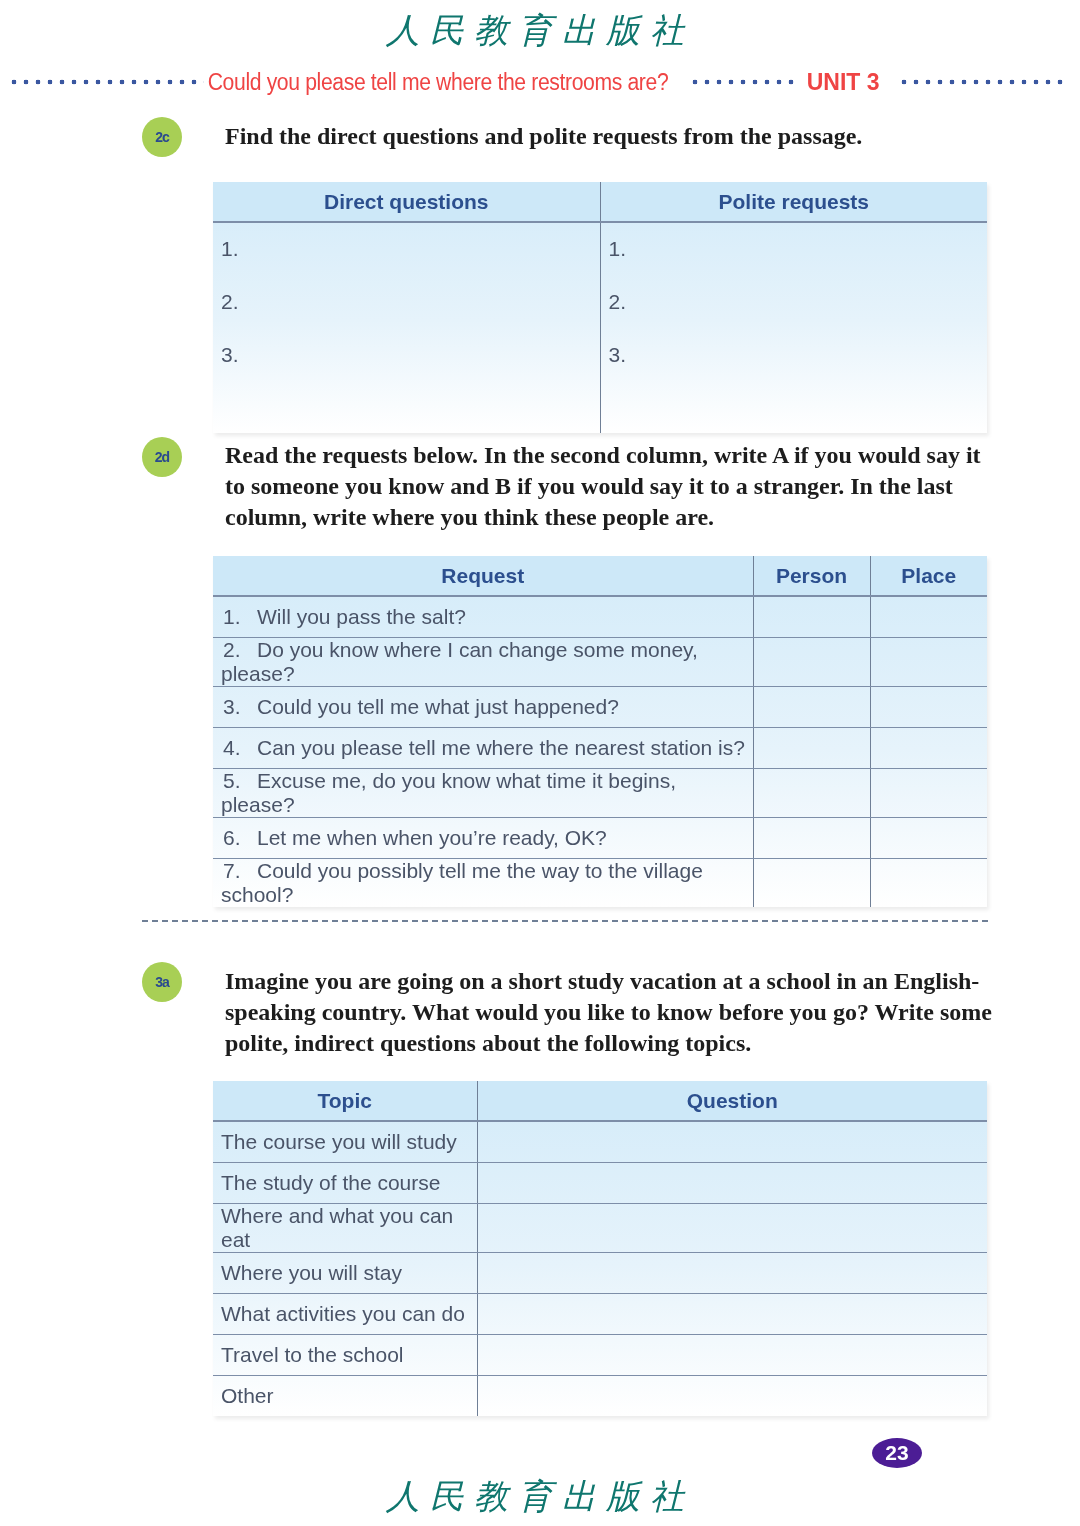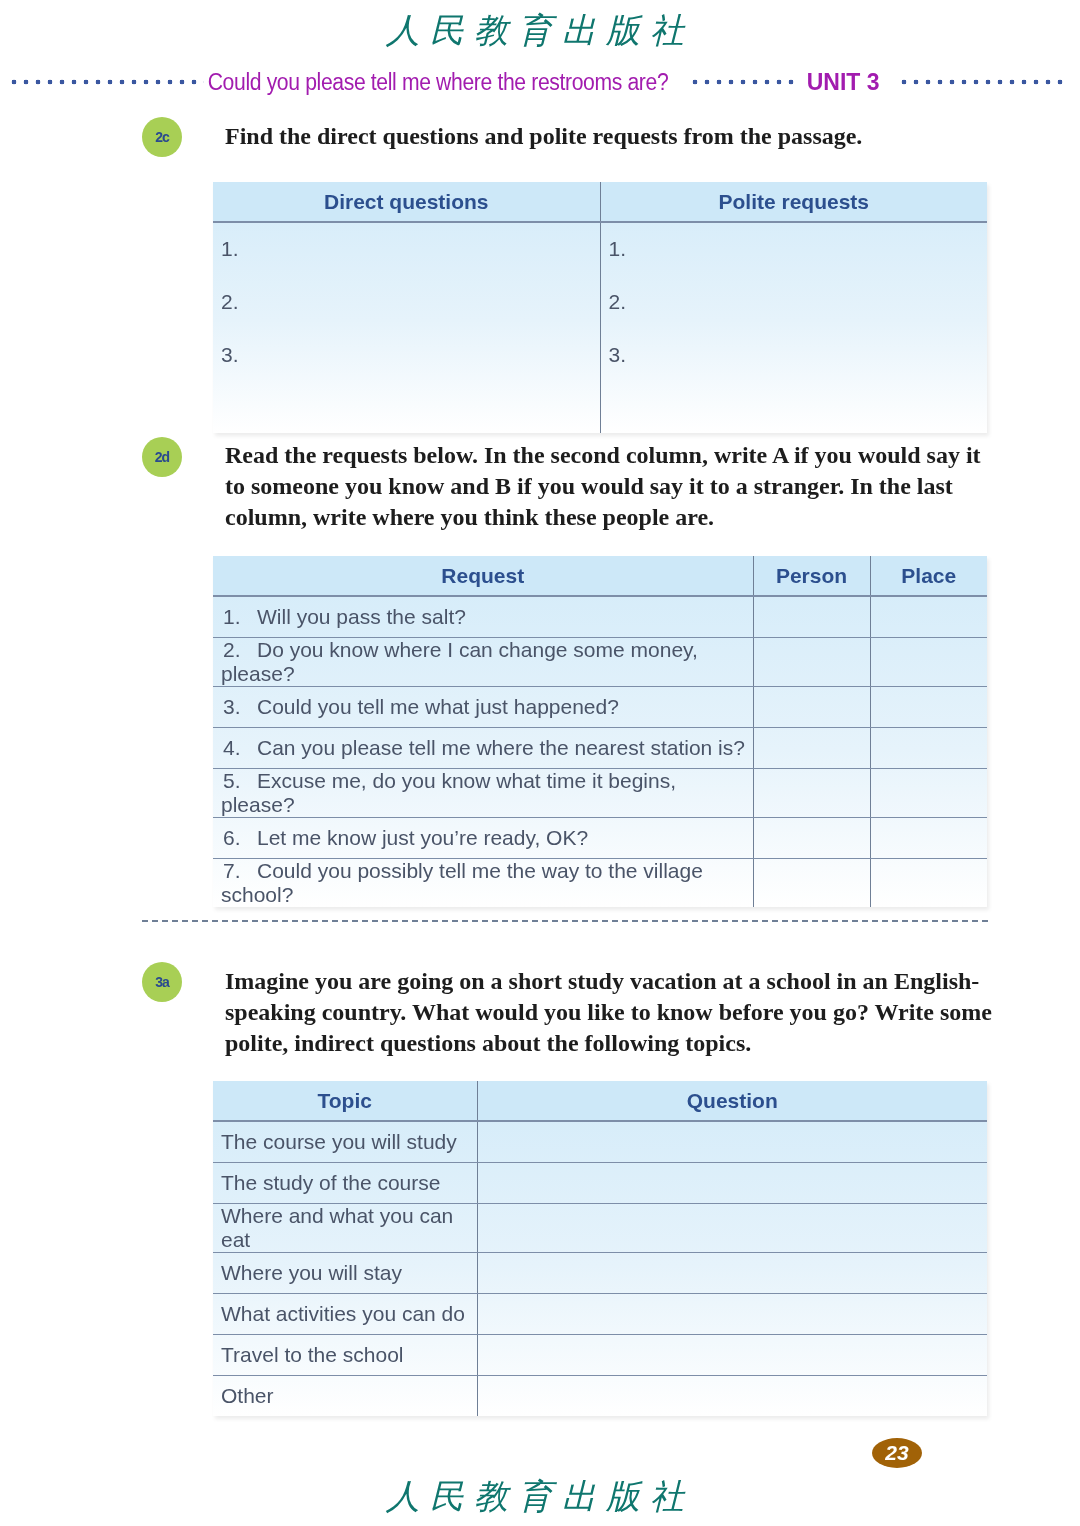--- a/index.html
+++ b/index.html
@@ -9,21 +9,21 @@
   .publisher {
     position: absolute; left: 0; width: 1080px; text-align: center;
     font-family: "DejaVu Serif", serif; font-style: italic;
     font-size: 34px; color: #0f766e; letter-spacing: 10px;
   }
   .publisher.top { top: 8px; }
   .publisher.bottom { top: 1474px; }
 
   .running-head {
     position: absolute; top: 64px; left: 0; width: 1080px; height: 36px;
-    display: flex; align-items: center; color: #a21caf;
+    display: flex; align-items: center; color: #ef4444;
   }
   .dots { flex: 1; height: 6px;
     background-image: radial-gradient(circle, #3a57a0 2.2px, transparent 2.6px);
     background-size: 12px 6px; background-repeat: repeat-x; background-position: left center; }
   .dots.left { flex: 0 0 196px; margin-left: 8px; }
   .dots.mid { flex: 0 0 108px; margin: 0 10px; }
   .dots.right { flex: 0 0 170px; margin-left: 18px; }
   .running-title { font-size: 23px; letter-spacing: -0.4px; padding-left: 4px; white-space: nowrap; transform: scaleX(0.92); transform-origin: left center; margin-right: -30px; }
   .unit-label { font-size: 23px; font-weight: bold; white-space: nowrap; }
 
@@ -56,22 +56,22 @@
   #t2d .num { display: inline-block; width: 36px; padding-left: 2px; }
 
   #t3a { top: 1081px; left: 213px; width: 774px; }
   #t3a td { height: 41px; border-bottom: 1.5px solid #7d8ea8; }
   #t3a tr:last-child td { border-bottom: none; }
 
   .dash-divider { position: absolute; top: 920px; left: 142px; width: 846px; height: 0;
     border-top: 2px dashed #6f7f96; }
 
   .page-number { position: absolute; top: 1438px; left: 872px; width: 50px; height: 30px;
-    border-radius: 50%; background: #a16207; color: #fff; font-weight: bold; font-size: 21px;
-    display: flex; align-items: center; justify-content: center; font-style: italic; }
+    border-radius: 50%; background: #4c1d95; color: #fff; font-weight: bold; font-size: 21px;
+    display: flex; align-items: center; justify-content: center; }
 </style>
 </head>
 <body>
 
 <div class="publisher top">人民教育出版社</div>
 
 <div class="running-head">
   <span class="dots left"></span>
   <span class="running-title">Could you please tell me where the restrooms are?</span>
   <span class="dots mid"></span>
@@ -145,21 +145,21 @@
     <td><span class="num">4.</span><span>Can you please tell me where the nearest station is?</span></td>
     <td></td>
     <td></td>
   </tr>
   <tr>
     <td><span class="num">5.</span><span>Excuse me, do you know what time it begins, please?</span></td>
     <td></td>
     <td></td>
   </tr>
   <tr>
-    <td><span class="num">6.</span><span>Let me know just you’re ready, OK?</span></td>
+    <td><span class="num">6.</span><span>Let me when when you’re ready, OK?</span></td>
     <td></td>
     <td></td>
   </tr>
   <tr>
     <td><span class="num">7.</span><span>Could you possibly tell me the way to the village school?</span></td>
     <td></td>
     <td></td>
   </tr>
 </tbody>
   </table>

